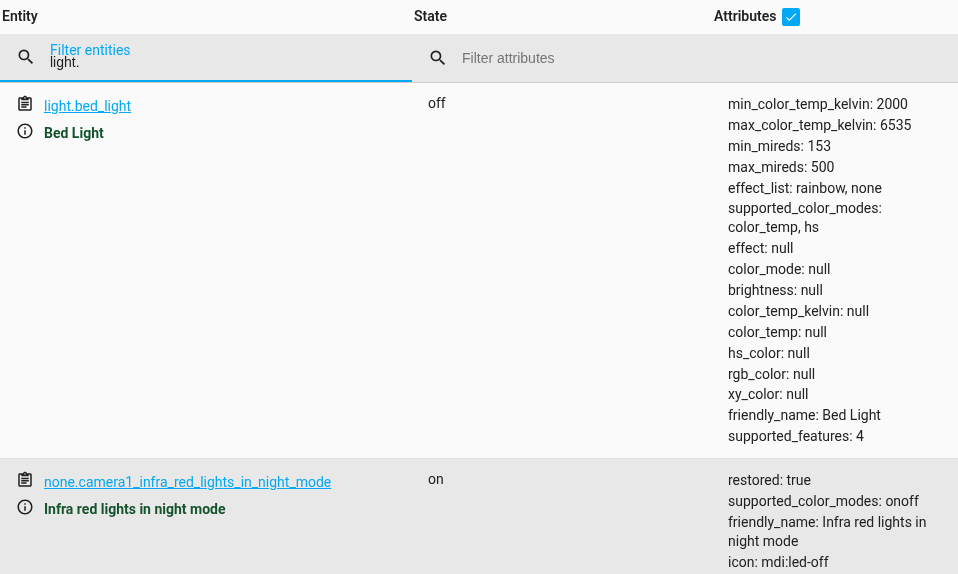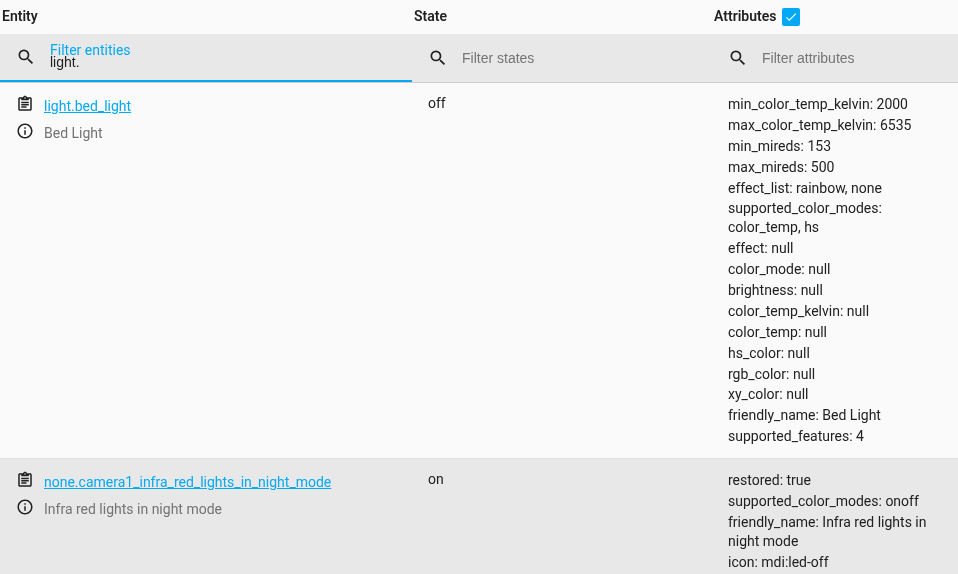--- a/index.html
+++ b/index.html
@@ -22,21 +22,21 @@
 .filter-input { border: none; background: transparent; font-size: 14px; width: 100%; outline: none; color: #212121; padding-top: 10px; }
 .filter-input::placeholder { color: #757575; }
 .filter-input.no-label { padding-top: 0; }
 .data-row { display: flex; border-bottom: 1px solid #e0e0e0; padding: 8px 0; }
 .data-row.alt { background: #e8e8e8; }
 .data-row .col { padding: 4px 16px; }
 .entity-content { display: flex; flex-direction: column; gap: 6px; }
 .entity-line { display: flex; align-items: center; gap: 10px; }
 .row-icon { width: 18px; height: 18px; fill: #212121; flex-shrink: 0; }
 .entity-link { color: #03a9f4; text-decoration: underline; cursor: pointer; word-break: break-all; }
-.entity-friendly { color: #737373; }
+.entity-friendly { color: #14532d; font-weight: bold; }
 .attr-list { display: flex; flex-direction: column; gap: 2px; line-height: 1.35; }
 </style>
 </head>
 <body>
 
 <div class="table">
 
   <div class="header-row">
     <div class="col col-entity">Entity</div>
     <div class="col col-state">State</div>
@@ -54,26 +54,20 @@
 
   <div class="filter-row">
     <div class="filter-cell col-entity">
       <svg class="search-icon" viewBox="0 0 24 24">
           <path d="M15.5 14h-.79l-.28-.27A6.471 6.471 0 0016 9.5 6.5 6.5 0 109.5 16c1.61 0 3.09-.59 4.23-1.57l.27.28v.79l5 4.99L20.49 19l-4.99-5zm-6 0C7.01 14 5 11.99 5 9.5S7.01 5 9.5 5 14 7.01 14 9.5 11.99 14 9.5 14z"></path>
         </svg>
       <div class="filter-input-wrap">
         <div class="filter-label-active">Filter entities</div>
         <input class="filter-input" value="light." style="">
       </div>
-    </div>
-    <div class="filter-cell col-state">
-      <svg class="search-icon" viewBox="0 0 24 24">
-          <path d="M15.5 14h-.79l-.28-.27A6.471 6.471 0 0016 9.5 6.5 6.5 0 109.5 16c1.61 0 3.09-.59 4.23-1.57l.27.28v.79l5 4.99L20.49 19l-4.99-5zm-6 0C7.01 14 5 11.99 5 9.5S7.01 5 9.5 5 14 7.01 14 9.5 11.99 14 9.5 14z"></path>
-        </svg>
-      <input class="filter-input no-label" placeholder="Filter states" style="">
     </div>
     <div class="filter-cell col-attributes">
       <svg class="search-icon" viewBox="0 0 24 24">
           <path d="M15.5 14h-.79l-.28-.27A6.471 6.471 0 0016 9.5 6.5 6.5 0 109.5 16c1.61 0 3.09-.59 4.23-1.57l.27.28v.79l5 4.99L20.49 19l-4.99-5zm-6 0C7.01 14 5 11.99 5 9.5S7.01 5 9.5 5 14 7.01 14 9.5 11.99 14 9.5 14z"></path>
         </svg>
       <input class="filter-input no-label" placeholder="Filter attributes" style="">
     </div>
   </div>
 
   <div id="rows-container">

